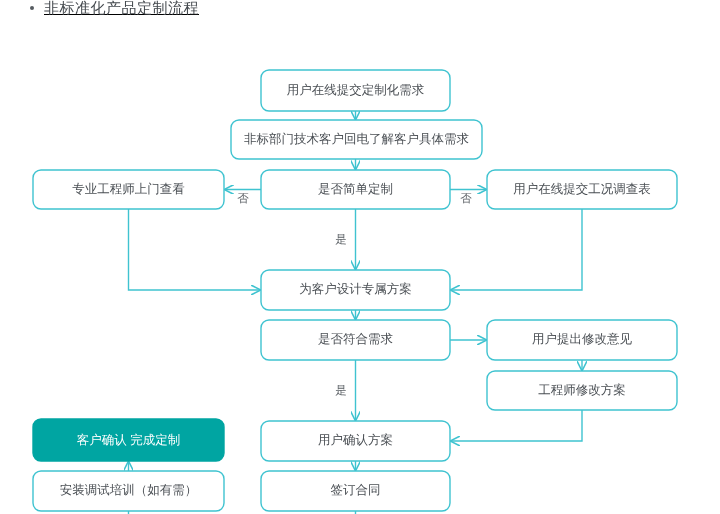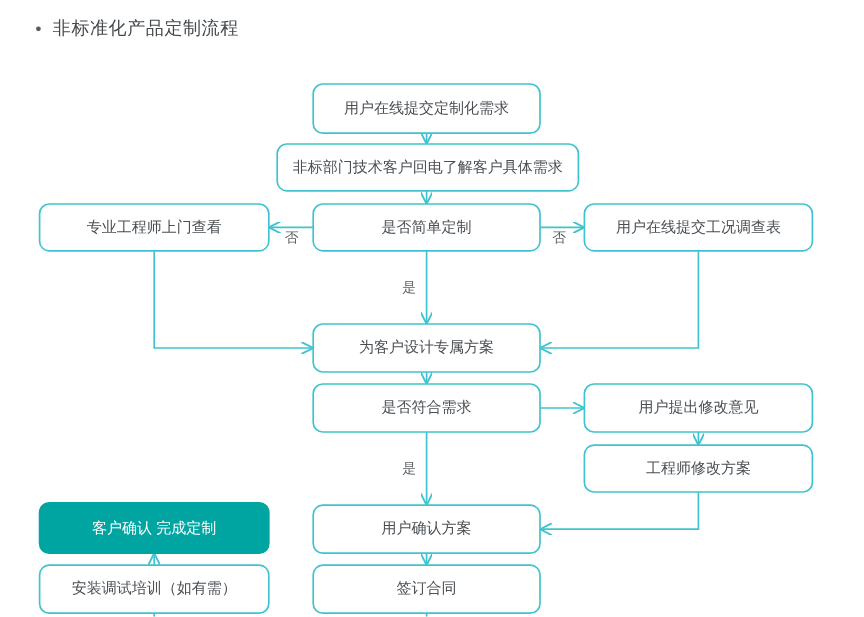--- a/index.html
+++ b/index.html
@@ -10,24 +10,25 @@
   body {
     width: 720px;
     height: 514px;
     position: relative;
     overflow: hidden;
     font-family: "Liberation Sans", "DejaVu Sans", sans-serif;
   }
   #page-title-row {
     position: absolute;
     left: 30px;
-    top: 16px;
+    top: 0;
     display: flex;
     align-items: center;
     gap: 10px;
+    text-decoration: underline;
   }
   #page-title-row .bullet {
     width: 4px;
     height: 4px;
     border-radius: 50%;
     background: #555b60;
     display: block;
   }
   #page-title-row .title-text {
     font-size: 15px;

